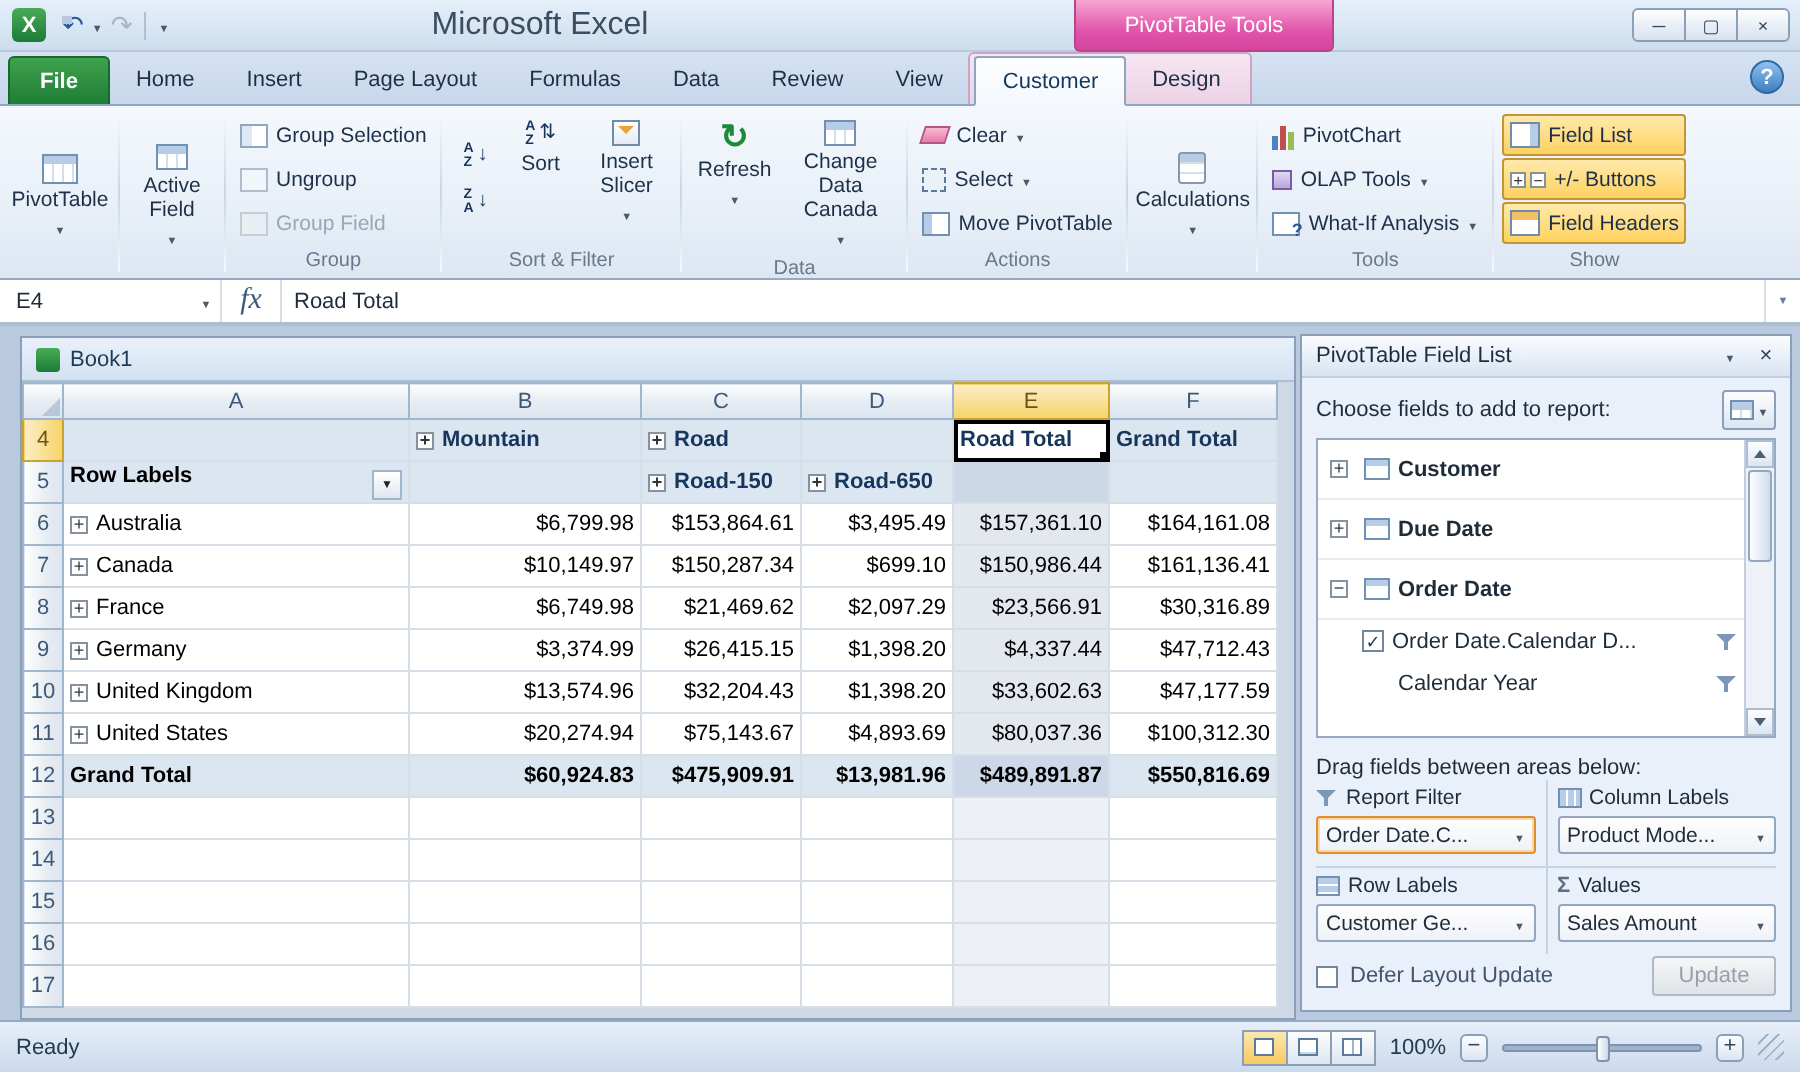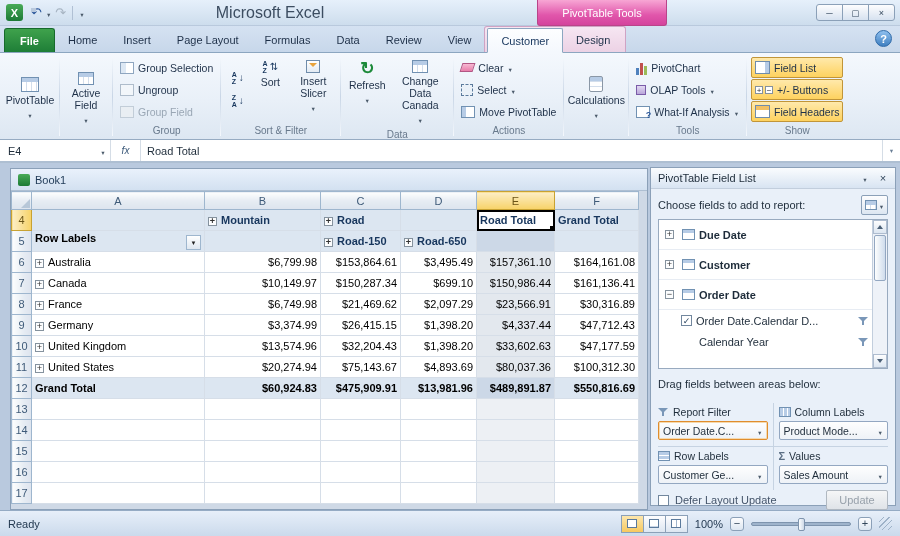--- a/index.html
+++ b/index.html
@@ -80,21 +80,21 @@
 .i-pm{display:flex;gap:2px;flex:none;}
 .i-pm i{width:8px;height:8px;border:1px solid #85929e;background:#fff;font-style:normal;font-size:8px;line-height:7px;text-align:center;color:#333;}
 .i-pm .p::before{content:"+";}
 .i-pm .m::before{content:"−";}
 .i-fh{width:15px;height:13px;border:1px solid #6f8cab;background:linear-gradient(#f2c063 0 4px,#fff 4px);flex:none;}
 
 
 .fbar{position:absolute;left:0;top:140px;width:900px;height:23px;background:#fff;border-bottom:2px solid #aebfd2;display:flex;align-items:stretch;}
 .namebox{width:96px;display:flex;align-items:center;padding-left:8px;}
 .nbdrop{width:15px;display:flex;align-items:center;justify-content:center;border-right:1px solid #d5dde6;}
-.fxbox{width:30px;display:flex;align-items:center;justify-content:center;border-right:1px solid #d5dde6;font-family:Liberation Sans, sans-serif;font-style:italic;color:#3c5a7a;font-size:10px;}
+.fxbox{width:30px;display:flex;align-items:center;justify-content:center;border-right:1px solid #d5dde6;font-family:Liberation Serif, serif;font-style:italic;color:#3c5a7a;font-size:15px;}
 .fvalue{flex:1;display:flex;align-items:center;padding-left:6px;}
 .fexp{width:18px;display:flex;align-items:center;justify-content:center;color:#6a7f96;border-left:1px solid #d5dde6;}
 .fexp::before{content:"▼";font-size:5.5px;}
 
 
 .workarea{position:absolute;left:0;top:163px;width:900px;height:347px;background:#b9c9de;}
 .book{position:absolute;left:10px;top:5px;width:638px;height:342px;background:#cfd9e6;border:1px solid #8ba0b8;overflow:hidden;}
 .booktitle{height:22px;background:linear-gradient(#e9f1fb,#d3e1f1);display:flex;align-items:center;padding-left:7px;border-bottom:1px solid #aebfd2;color:#1f3a57;}
 .bookicon{width:12px;height:12px;border-radius:2px;background:linear-gradient(#49ab58,#1c7a35);margin-right:5px;}
 table.sheet{border-collapse:collapse;table-layout:fixed;font-size:11px;background:#fff;}
@@ -139,21 +139,21 @@
 .sthumb{position:absolute;left:1px;top:15px;width:12px;height:46px;border:1px solid #93a7c1;border-radius:2px;background:linear-gradient(90deg,#fdfefe,#cfdcec);}
 .frow{display:flex;align-items:center;height:30px;padding:0 18px 0 6px;border-bottom:1px solid #e7ecf3;gap:4px;}
 .frow.child{height:21px;border-bottom:none;padding-left:22px;}
 .frow.child2{height:21px;border-bottom:none;padding-left:40px;}
 .frow .b{font-weight:bold;}
 .cb{width:11px;height:11px;border:1px solid #72879e;background:#fff;display:inline-flex;align-items:center;justify-content:center;font-size:9px;color:#1f3a57;flex:none;}
 .funnel{position:relative;width:11px;height:10px;margin-left:auto;flex:none;}
 .funnel::before{content:"";position:absolute;top:1px;left:0;border-left:5px solid transparent;border-right:5px solid transparent;border-top:5px solid #7a97b8;}
 .funnel::after{content:"";position:absolute;top:5px;left:4px;width:2px;height:4px;background:#7a97b8;}
 .draghint{margin-top:9px;color:#1e2c3a;}
-.areas{margin-top:13px;position:relative;}
+.areas{margin-top:0;position:relative;}
 .areas::before{content:"";position:absolute;left:50%;top:0;bottom:0;width:1px;background:#c6d3e2;}
 .asec{display:grid;grid-template-columns:1fr 1fr;column-gap:11px;row-gap:3px;padding:3px 0 6px;}
 .asec+.asec{border-top:1px solid #c6d3e2;}
 .ahead{display:flex;align-items:center;gap:4px;font-size:10.5px;}
 .aitem{height:19px;border:1px solid #93a7c1;background:linear-gradient(#fefefe,#eef2f7);display:flex;align-items:center;padding:0 4px;border-radius:2px;}
 .aitem .t{flex:1;overflow:hidden;white-space:nowrap;font-size:10.5px;}
 .aitem.orange{border-color:#e08d2d;box-shadow:inset 0 0 0 1px #f5d9ae;}
 .i-collab{width:12px;height:10px;border:1px solid #7191b2;background:repeating-linear-gradient(90deg,#b7cce6 0 3px,#fff 3px 4px);flex:none;}
 .i-rowlab{width:12px;height:10px;border:1px solid #7191b2;background:repeating-linear-gradient(#b7cce6 0 3px,#fff 3px 4px);flex:none;}
 .sigma{font-size:11px;font-weight:bold;color:#5b6e84;}
@@ -549,26 +549,26 @@
         <span>Choose fields to add to report:</span>
         <span class="choosebtn">
             <span class="i-table" style="width:12px;height:10px;"></span>
             <span class="da"></span>
           </span>
       </div>
       <div class="fl-fields">
         <div class="frow">
           <span class="xb"></span>
           <span class="i-dim"></span>
-          <span class="b">Due Date</span>
+          <span class="b">Customer</span>
         </div>
         <div class="frow">
           <span class="xb"></span>
           <span class="i-dim"></span>
-          <span class="b">Customer</span>
+          <span class="b">Due Date</span>
         </div>
         <div class="frow">
           <span class="xb m"></span>
           <span class="i-dim"></span>
           <span class="b">Order Date</span>
         </div>
         <div class="frow child">
           <span class="cb">✓</span>
           <span>Order Date.Calendar D...</span>
           <span class="funnel"></span>

